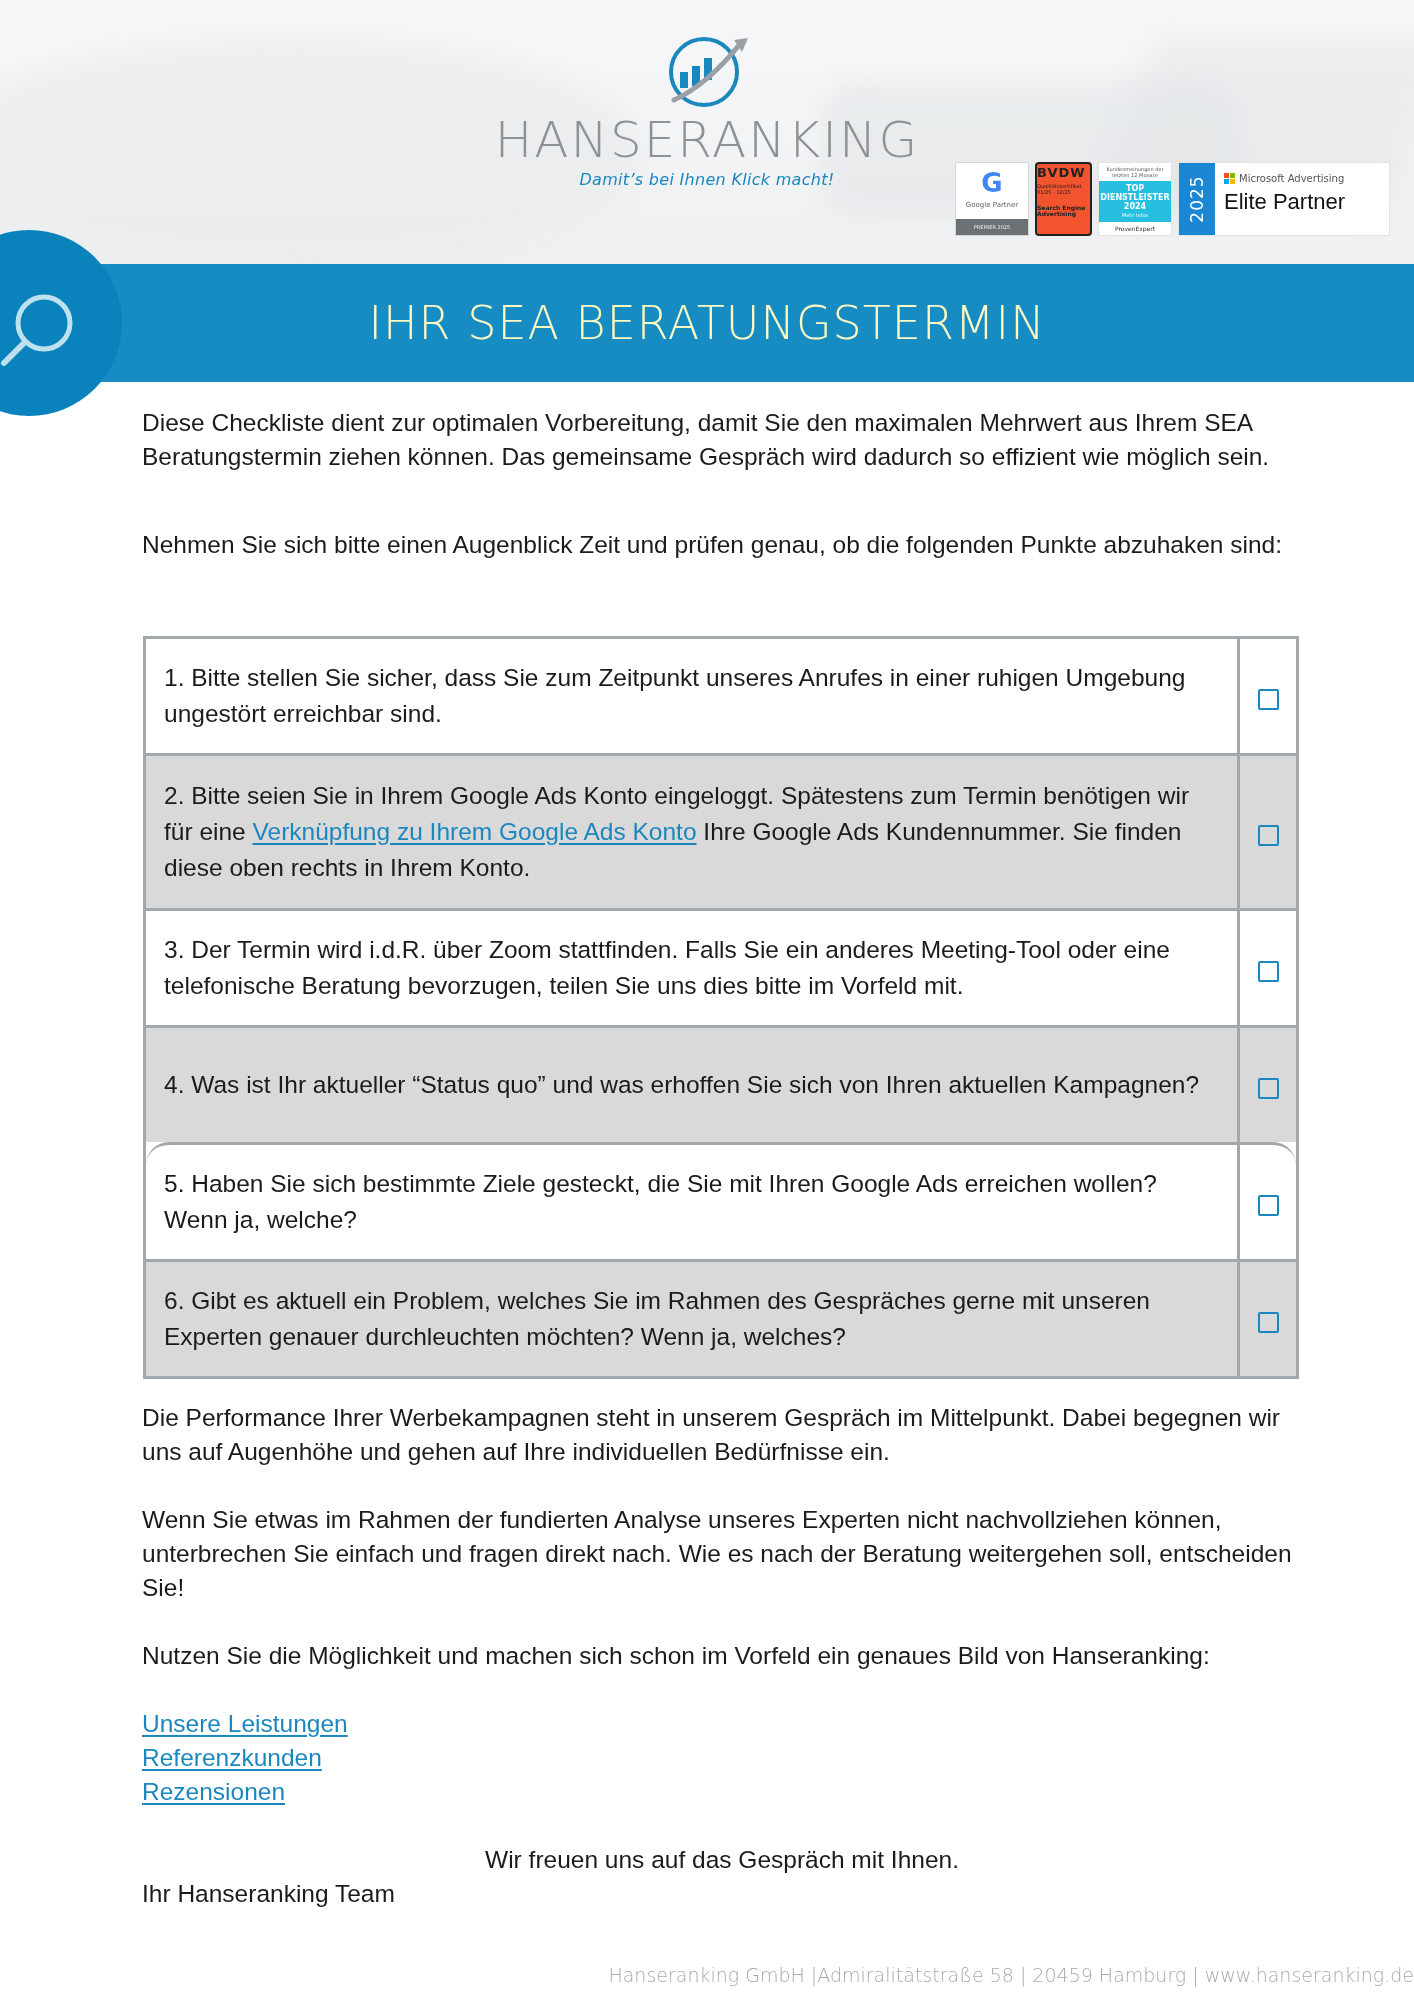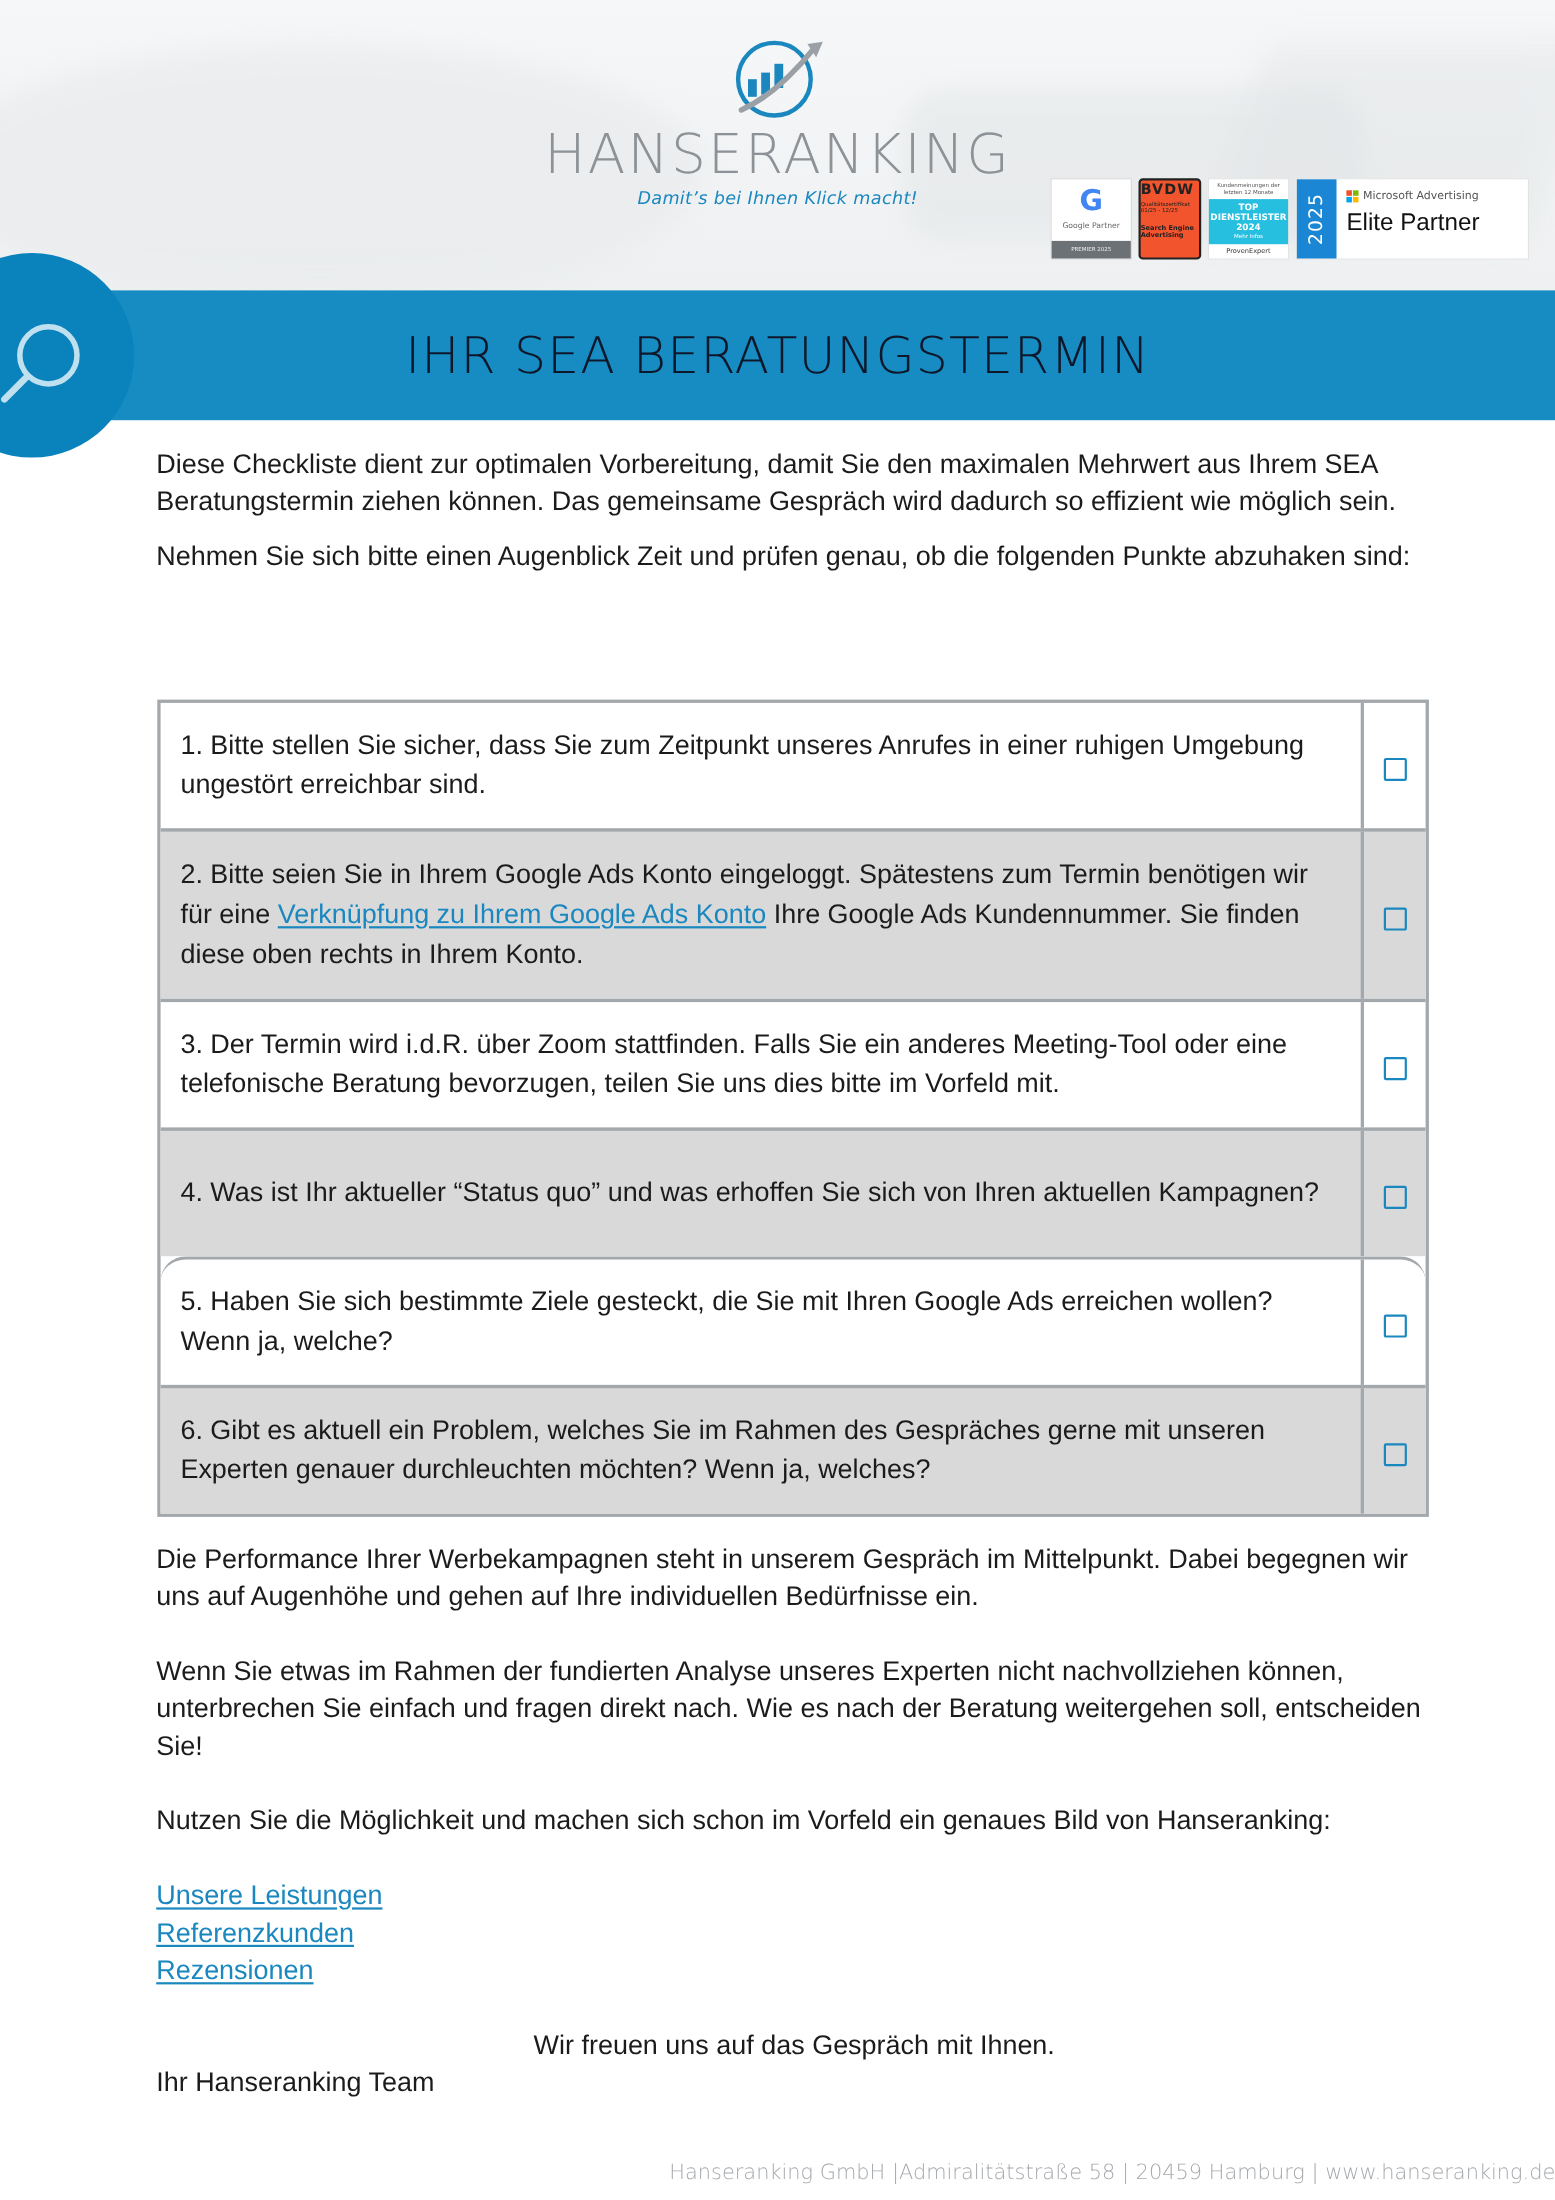--- a/index.html
+++ b/index.html
@@ -52,21 +52,21 @@
   .b-ms .tiles { display:inline-grid; grid-template-columns: 5px 5px; grid-gap:1px; }
   .b-ms .tiles i { display:block; width:5px; height:5px; }
   .b-ms .txt .l2 { font-size: 22px; color:#111; margin-top: 5px; font-family:"Liberation Sans", sans-serif; }
 
   .banner {
     position: absolute; left: 0; top: 264px; width: 1414px; height: 118px;
     background: #168cc2;
   }
   .banner-title {
     position: absolute; left: 0; width: 1414px; top: 0; height: 118px; line-height: 118px;
-    text-align: center; color: #0f172a; font-family: "DejaVu Sans", sans-serif; font-weight: 300;
+    text-align: center; color: #fef9c3; font-family: "DejaVu Sans", sans-serif; font-weight: 300;
     font-size: 46px; letter-spacing: 1px;
   }
   .search-circle {
     position: absolute; left: -64px; top: 230px; width: 186px; height: 186px; border-radius: 50%;
     background: #0a83bd;
   }
   .search-circle svg { position:absolute; left: 60px; top: 55px; }
 
   .content { position: absolute; left: 142px; width: 1160px; font-size: 24.5px; line-height: 34px; color:#1b1b1b; }
   .content p { margin: 0; }
@@ -147,21 +147,21 @@
 </div>
 <div class="search-circle">
   <svg width="90" height="90" viewBox="0 0 90 90">
     <circle cx="48" cy="38" r="26" fill="none" stroke="#bfe0ef" stroke-width="5"></circle>
     <line x1="29" y1="57" x2="8" y2="78" stroke="#bfe0ef" stroke-width="6" stroke-linecap="round"></line>
   </svg>
 </div>
 
 <div class="content" style="top:406px;">
   <p>Diese Checkliste dient zur optimalen Vorbereitung, damit Sie den maximalen Mehrwert aus Ihrem SEA Beratungstermin ziehen können. Das gemeinsame Gespräch wird dadurch so effizient wie möglich sein.</p>
-  <p style="margin-top:16px;">Nehmen Sie sich bitte einen Augenblick Zeit und prüfen genau, ob die folgenden Punkte abzuhaken sind:</p>
+  <p style="margin-top:54px;">Nehmen Sie sich bitte einen Augenblick Zeit und prüfen genau, ob die folgenden Punkte abzuhaken sind:</p>
 </div>
 
 <div class="checklist">
   <div class="row" style="height:114px;">
     <div class="txt">
         <span>1. Bitte stellen Sie sicher, dass Sie zum Zeitpunkt unseres Anrufes in einer ruhigen Umgebung ungestört erreichbar sind.</span>
       </div>
     <div class="chk">
         <span></span>
       </div>

